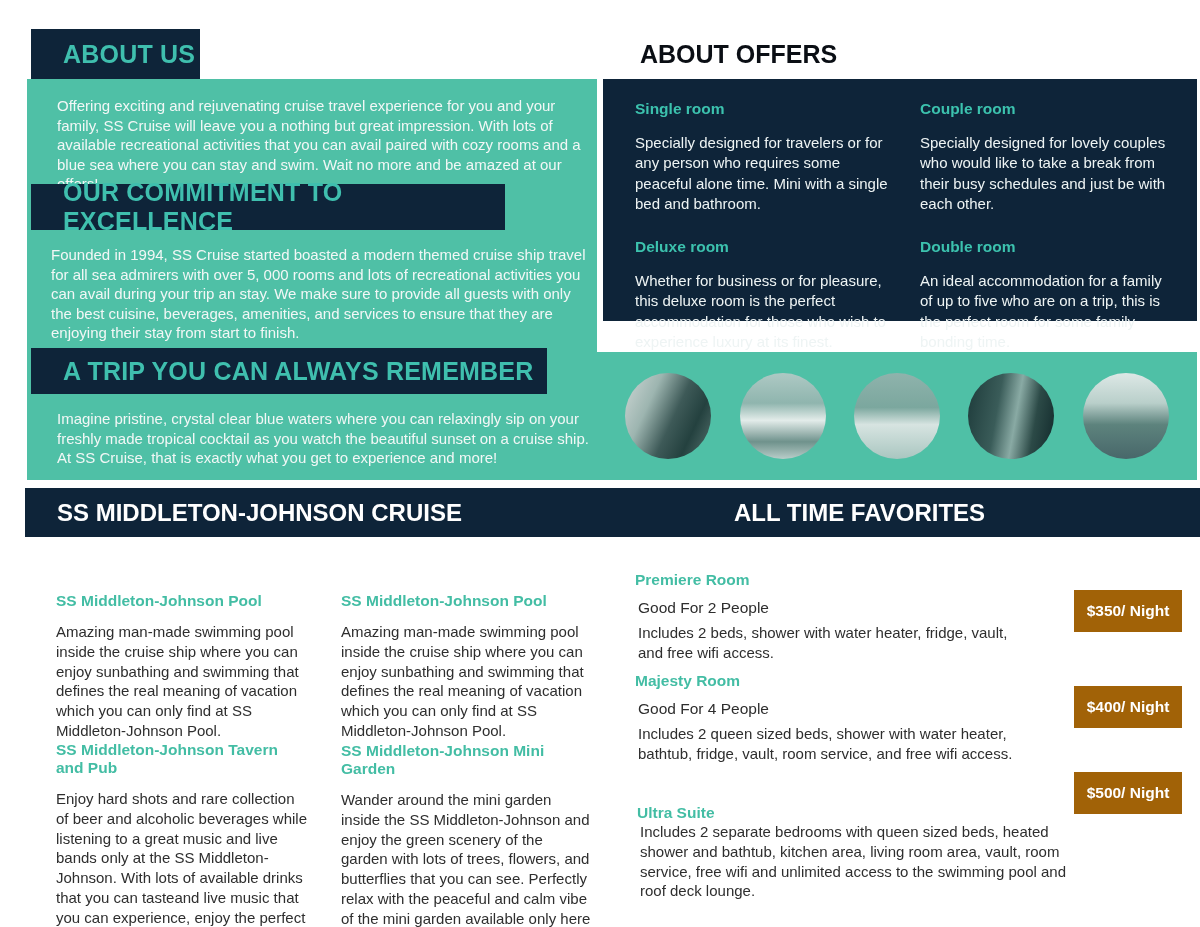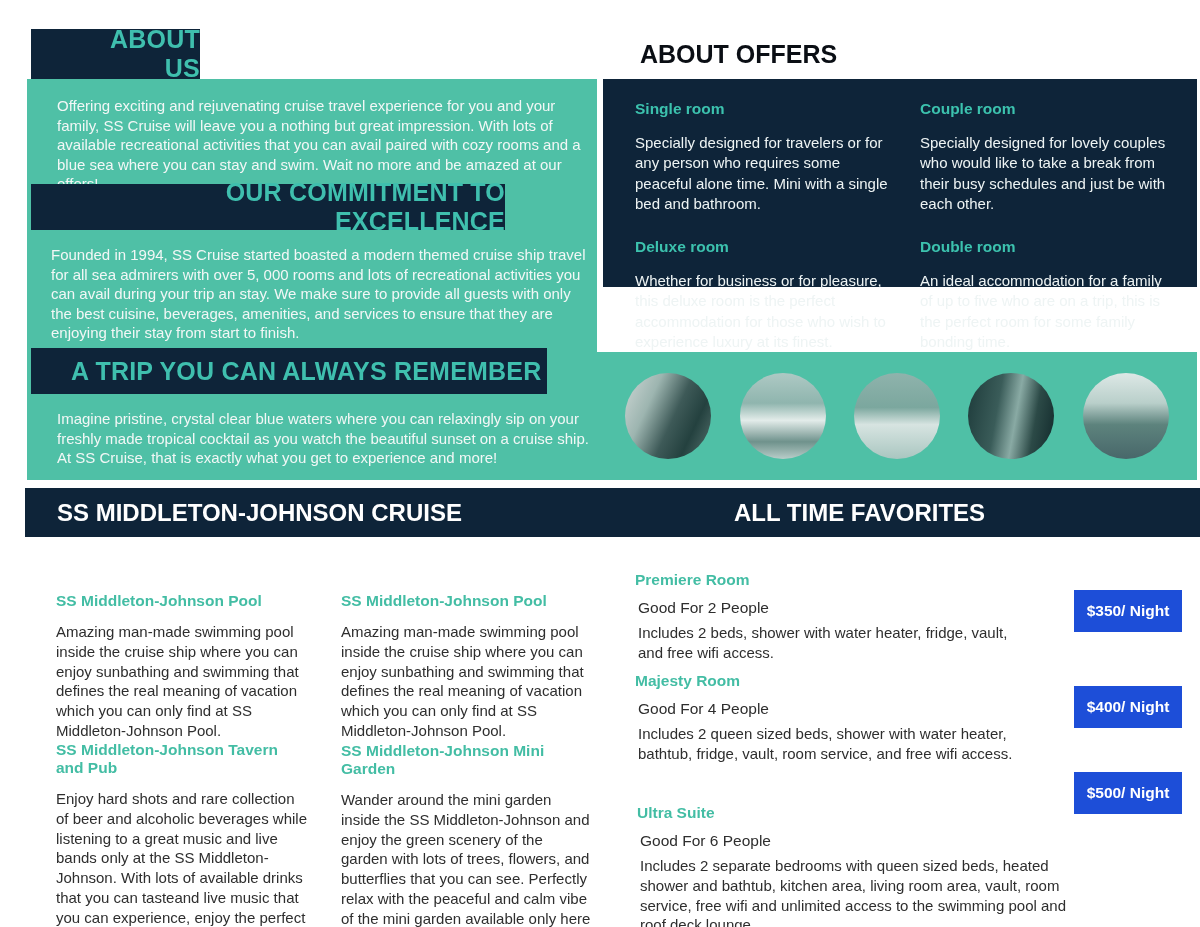--- a/index.html
+++ b/index.html
@@ -8,28 +8,28 @@
   .page { position:relative; width:1200px; height:927px; background:#ffffff; overflow:hidden; }
 
   
   .teal-left { position:absolute; left:27px; top:79px; width:570px; height:401px; background:#4fc0a6; }
   .teal-par { position:absolute; color:#f2f7f6; font-size:15px; line-height:1.3; }
   .par-about { left:57px; top:96px;  width:532px; }
   .par-commit { left:51px; top:245px; width:540px; }
   .par-trip  { left:57px; top:409px; width:532px; }
 
   .navy-banner { position:absolute; background:#0e2439; color:#3fbfae; font-weight:bold;
-                 font-size:25px; letter-spacing:.2px; display:flex; align-items:center; padding-left:40px;text-align:right; }
+                 font-size:25px; letter-spacing:.2px; display:flex; align-items:center; padding-left:32px; }
   .banner-about   { left:31px; top:29px;  width:169px; height:50px; }
   .banner-commit  { left:31px; top:184px; width:474px; height:46px; }
   .banner-trip    { left:31px; top:348px; width:516px; height:46px; }
 
   
   .room-offers-title { position:absolute; left:640px; top:40px; color:#0a0e14; font-size:25px; font-weight:bold; }
-  .room-panel { position:absolute; left:603px; top:79px; width:594px; height:208px; background:#0e2439;
+  .room-panel { position:absolute; left:603px; top:79px; width:594px; height:242px; background:#0e2439;
                 display:grid; grid-template-columns:285px 1fr; padding:21px 24px 0 32px; row-gap:24px; }
   .room-card .room-name { color:#3cc2ae; font-weight:bold; font-size:15.5px; margin-bottom:15px; }
   .room-card .room-desc { color:#eef4f4; font-size:15px; line-height:1.35; max-width:258px; }
 
   
   .photo-strip { position:absolute; left:597px; top:352px; width:600px; height:128px; background:#4fc0a6;
                  display:flex; align-items:center; justify-content:space-evenly; }
   .photo { width:86px; height:86px; border-radius:50%; }
   .photo-ship     { background:linear-gradient(115deg,#cfd8d6 0%,#9db5b0 30%,#3e5a58 55%,#24413f 75%,#57736f 100%); }
   .photo-deck     { background:linear-gradient(180deg,#aec9c4 0%,#8fb5ae 35%,#e3ecea 55%,#6f928c 80%,#b9cdc9 100%); }
@@ -55,21 +55,21 @@
   .feat-3 { left:56px;  top:721px; }
   .feat-4 { left:341px; top:722px; }
 
   .fav { position:absolute; width:440px; }
   .fav .fav-capacity { color:#2e2e2e; font-size:15.5px; margin:10px 0 6px 3px; }
   .fav .dark-p { margin-left:3px; }
   .fav-1 { left:635px; top:571px; }
   .fav-2 { left:635px; top:672px; }
   .fav-3 { left:637px; top:788px;margin-top:16px; }
 
-  .price-tag { position:absolute; width:108px; height:42px; background:#1d4ed8; color:#ffffff;
+  .price-tag { position:absolute; width:108px; height:42px; background:#a16207; color:#ffffff;
                font-weight:bold; font-size:15.5px; display:flex; align-items:center; justify-content:center; }
   .price-1 { left:1074px; top:590px; }
   .price-2 { left:1074px; top:686px; }
   .price-3 { left:1074px; top:772px; }
 </style>
 </head>
 <body>
 
 <div class="page">
 
@@ -150,18 +150,17 @@
 
   <div class="fav fav-2">
     <div class="teal-h">Majesty Room</div>
     <div class="fav-capacity">Good For 4 People</div>
     <div class="dark-p" style="width:380px">Includes 2 queen sized beds, shower with water heater, bathtub, fridge, vault, room service, and free wifi access.</div>
   </div>
   <div class="price-tag price-2">$400/ Night</div>
 
   <div class="fav fav-3">
     <div class="teal-h">Ultra Suite</div>
-    <div class="fav-capacity">Good For 6 People</div>
     <div class="dark-p" style="width:430px">Includes 2 separate bedrooms with queen sized beds, heated shower and bathtub, kitchen area, living room area, vault, room service, free wifi and unlimited access to the swimming pool and roof deck lounge.</div>
   </div>
   <div class="price-tag price-3">$500/ Night</div>
 
 </div>
 
 </body></html>

